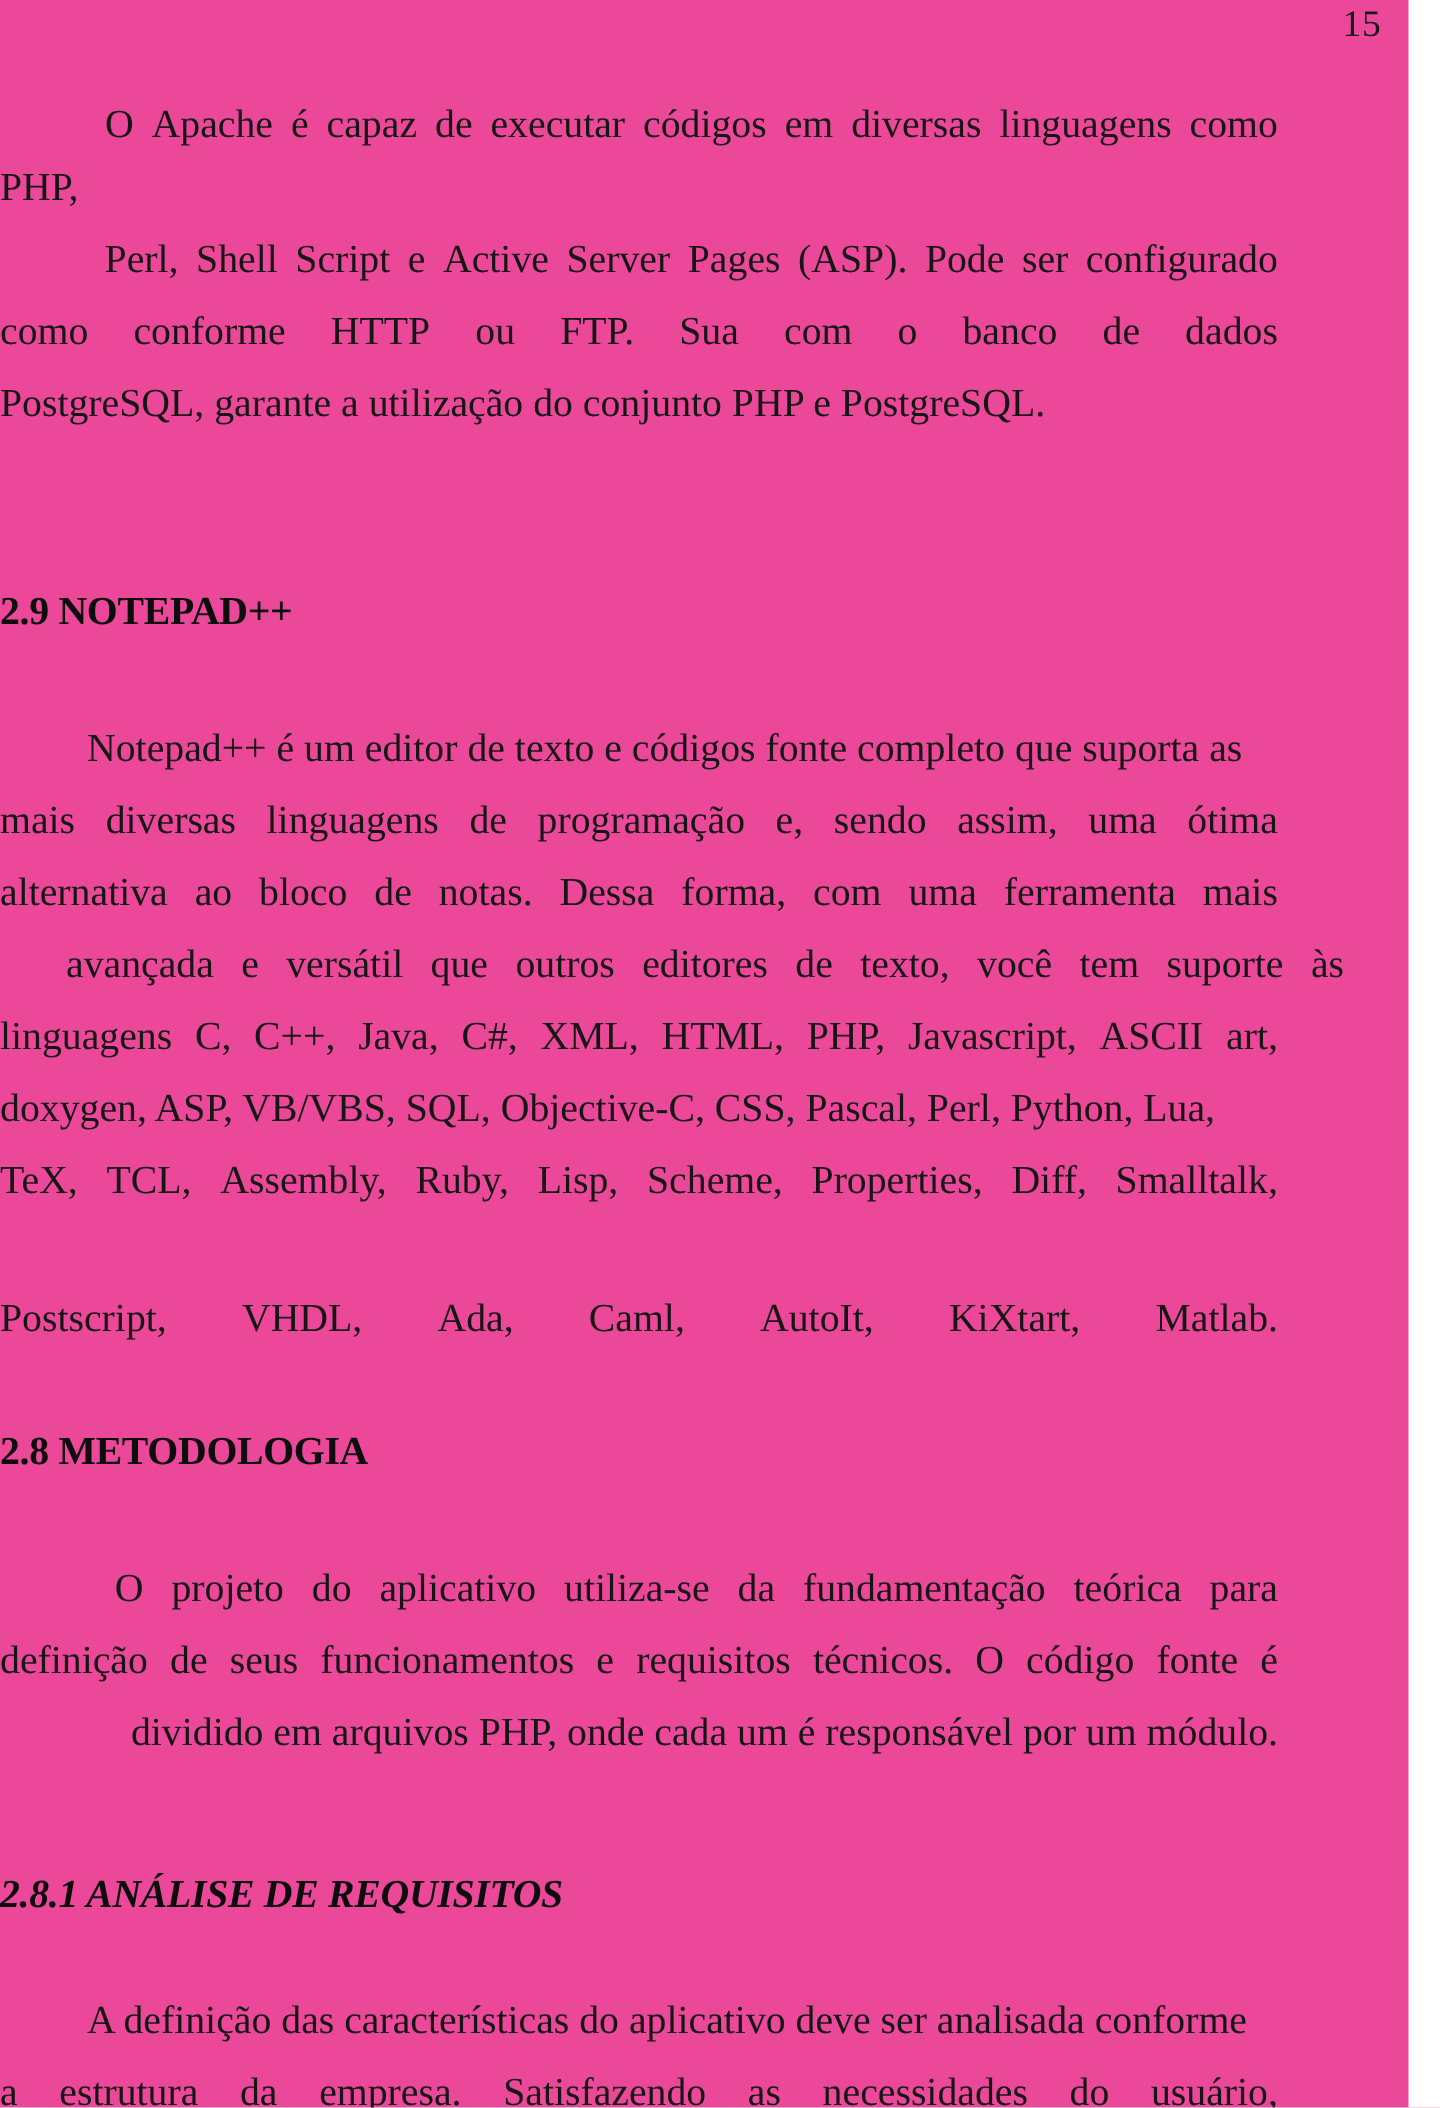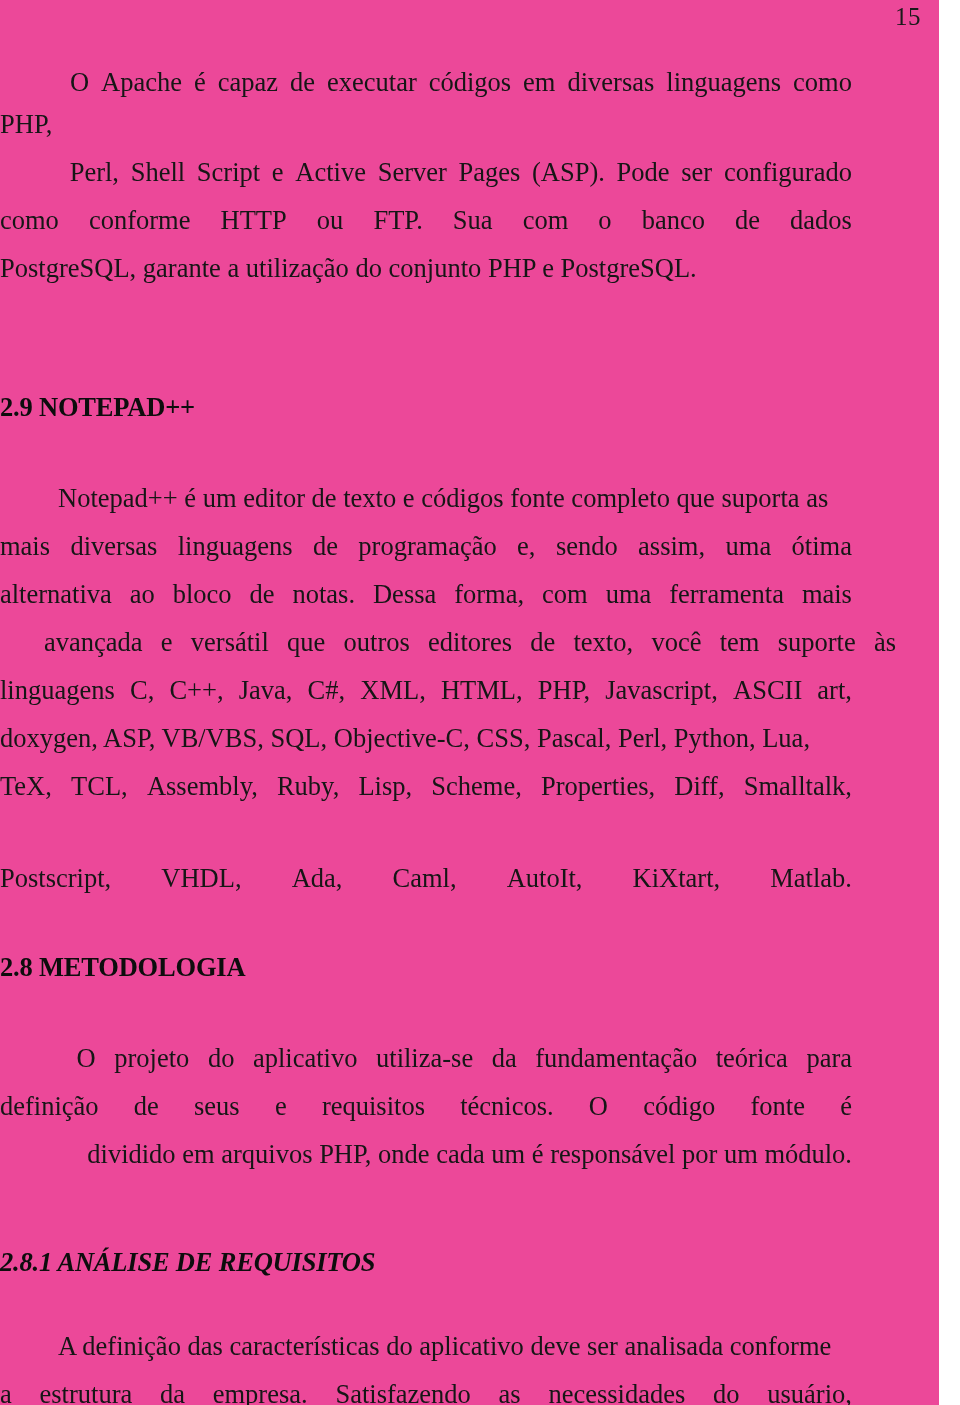--- a/index.html
+++ b/index.html
@@ -111,20 +111,20 @@
       <div class="line nat" style="top: 478px;"><span class="indent"></span><span class="w">Notepad++ é um editor de texto e códigos fonte completo que suporta as</span></div>
       <div class="line just" style="top: 526px;"><span class="w">mais</span><span class="w">diversas</span><span class="w">linguagens</span><span class="w">de</span><span class="w">programação</span><span class="w">e,</span><span class="w">sendo</span><span class="w">assim,</span><span class="w">uma</span><span class="w">ótima</span></div>
       <div class="line just" style="top: 574px; align-items: center;"><span class="w">alternativa</span><span class="w">ao</span><span class="w">bloco</span><span class="w">de</span><span class="w">notas.</span><span class="w">Dessa</span><span class="w">forma,</span><span class="w">com</span><span class="w">uma</span><span class="w">ferramenta</span><span class="w">mais</span></div>
       <div class="line just" style="top: 622px; margin-left: 44px;"><span class="w">avançada</span><span class="w">e</span><span class="w">versátil</span><span class="w">que</span><span class="w">outros</span><span class="w">editores</span><span class="w">de</span><span class="w">texto,</span><span class="w">você</span><span class="w">tem</span><span class="w">suporte</span><span class="w">às</span></div>
       <div class="line just" style="top: 670px;"><span class="w">linguagens</span><span class="w">C,</span><span class="w">C++,</span><span class="w">Java,</span><span class="w">C#,</span><span class="w">XML,</span><span class="w">HTML,</span><span class="w">PHP,</span><span class="w">Javascript,</span><span class="w">ASCII</span><span class="w">art,</span></div>
       <div class="line nat" style="top: 718px;"><span class="w">doxygen, ASP, VB/VBS, SQL, Objective-C, CSS, Pascal, Perl, Python, Lua,</span></div>
       <div class="line just" style="top: 766px;"><span class="w">TeX,</span><span class="w">TCL,</span><span class="w">Assembly,</span><span class="w">Ruby,</span><span class="w">Lisp,</span><span class="w">Scheme,</span><span class="w">Properties,</span><span class="w">Diff,</span><span class="w">Smalltalk,</span></div>
       <div class="line just" style="top: 814px; margin-top: 44px;"><span class="w">Postscript,</span><span class="w">VHDL,</span><span class="w">Ada,</span><span class="w">Caml,</span><span class="w">AutoIt,</span><span class="w">KiXtart,</span><span class="w">Matlab.</span></div>
       <div class="heading" style="top: 950px;">2.8 METODOLOGIA</div>
       <div class="line just" style="top: 1038px;"><span class="indent"></span><span class="w">O</span><span class="w">projeto</span><span class="w">do</span><span class="w">aplicativo</span><span class="w">utiliza-se</span><span class="w">da</span><span class="w">fundamentação</span><span class="w">teórica</span><span class="w">para</span></div>
-      <div class="line just" style="top: 1086px;"><span class="w">definição</span><span class="w">de</span><span class="w">seus</span><span class="w">e</span><span class="w">requisitos</span><span class="w">técnicos.</span><span class="w">O</span><span class="w">código</span><span class="w">fonte</span><span class="w">é</span></div>
+      <div class="line just" style="top: 1086px;"><span class="w">definição</span><span class="w">de</span><span class="w">seus</span><span class="w">funcionamentos</span><span class="w">e</span><span class="w">requisitos</span><span class="w">técnicos.</span><span class="w">O</span><span class="w">código</span><span class="w">fonte</span><span class="w">é</span></div>
       <div class="line nat" style="top: 1134px; justify-content: flex-end;"><span class="w">dividido em arquivos PHP, onde cada um é responsável por um módulo.</span></div>
       <div class="heading" style="top: 1245px; font-style: italic;">2.8.1 ANÁLISE DE REQUISITOS</div>
       <div class="line nat" style="top: 1326px;"><span class="indent"></span><span class="w">A definição das características do aplicativo deve ser analisada conforme</span></div>
       <div class="line just" style="top: 1374px;"><span class="w">a</span><span class="w">estrutura</span><span class="w">da</span><span class="w">empresa.</span><span class="w">Satisfazendo</span><span class="w">as</span><span class="w">necessidades</span><span class="w">do</span><span class="w">usuário,</span></div>
     </div>
 
 </div>
 
 </body></html>

